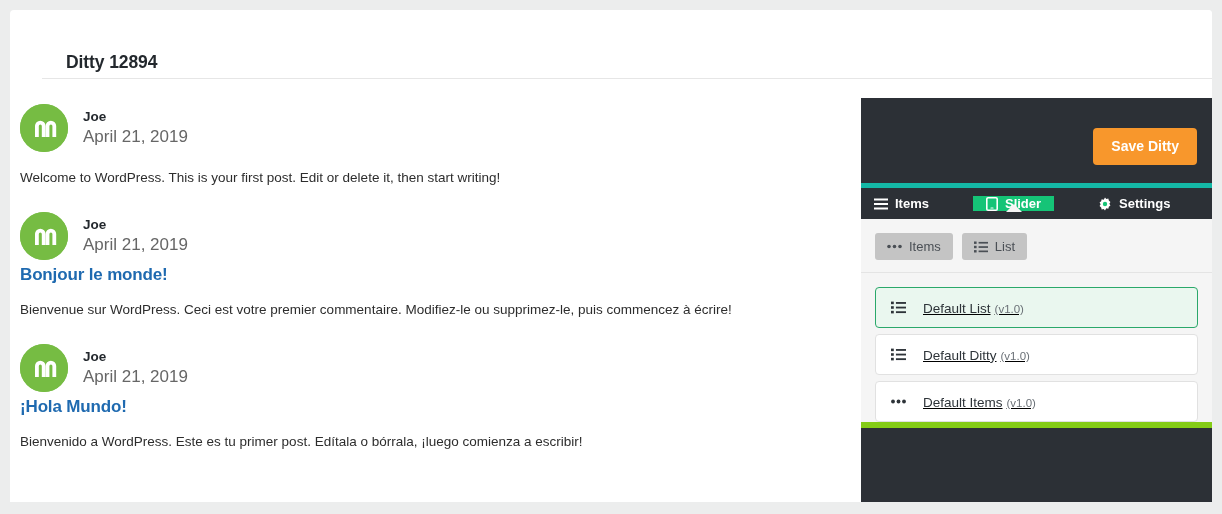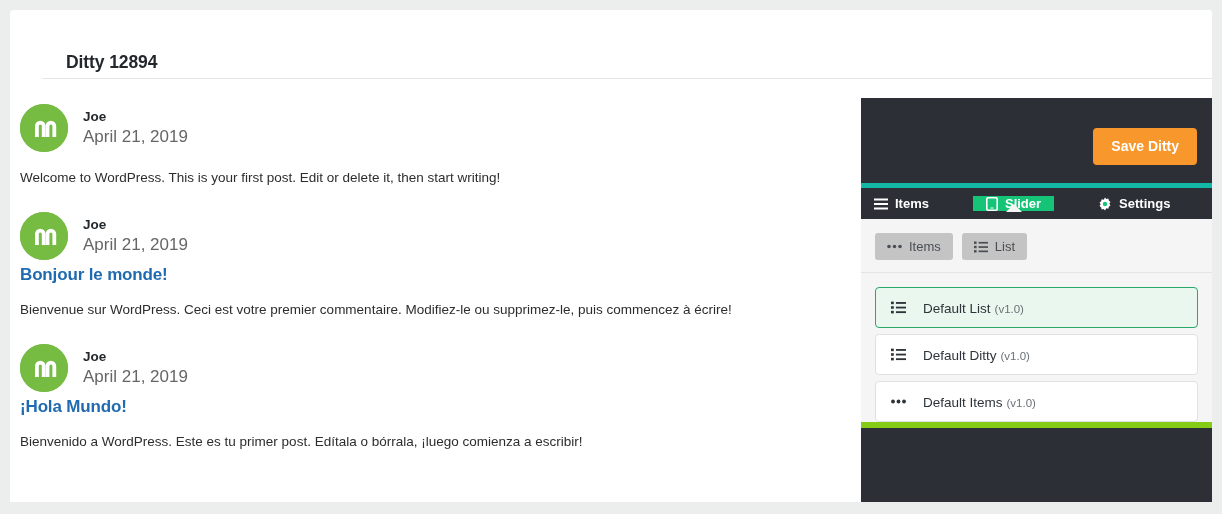--- a/index.html
+++ b/index.html
@@ -135,20 +135,21 @@
     background: #f5f5f5;
     border-top: 1px solid #e4e4e4;
     padding-top: 14px;
   }
   .template-row {
     display: flex; align-items: center; gap: 15px;
     background: #ffffff;
     border: 1px solid #e1e1e1; border-radius: 4px;
     height: 41px; padding: 0 15px; margin-bottom: 6px;
     cursor: pointer;
+    text-decoration: underline;
   }
   .template-row.selected {
     background: #eaf7ef; border: 1px solid #2aa86a;
   }
   .template-row .row-icon { display:flex; align-items:center; width:17px; }
   .template-name { font-size: 13.5px; color: #2d3338; }
   .template-version { font-size: 11.5px; color: #6b7177; margin-left: 4px; }
 
   
   #editor-footer {

